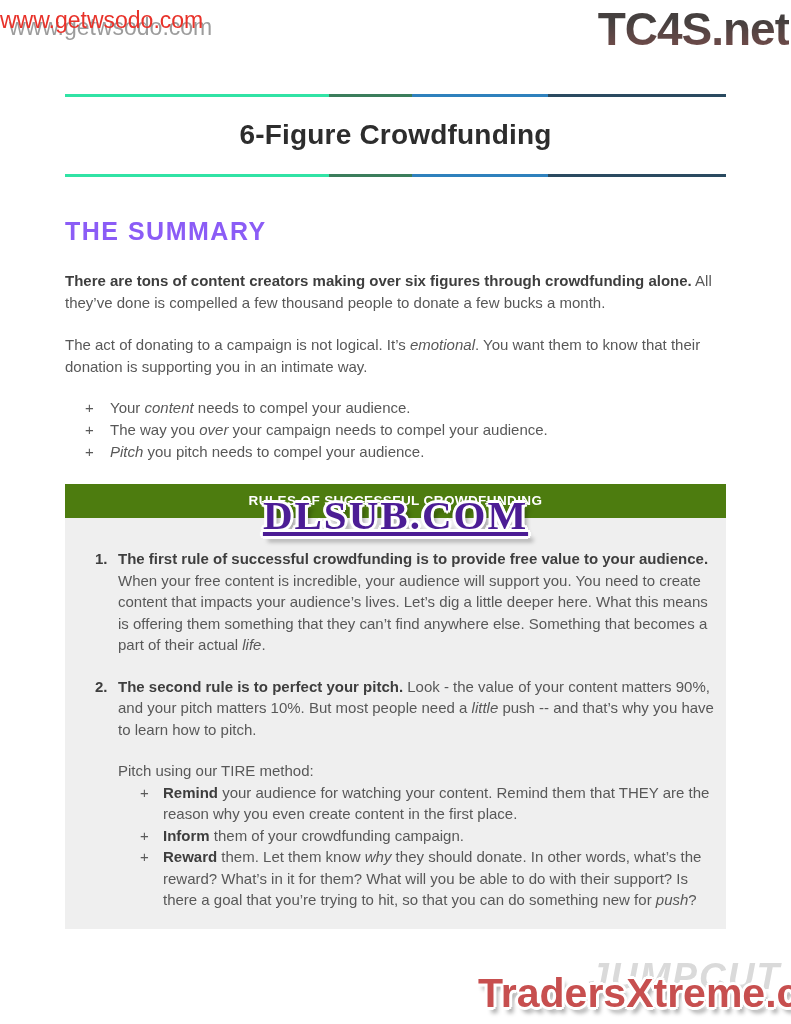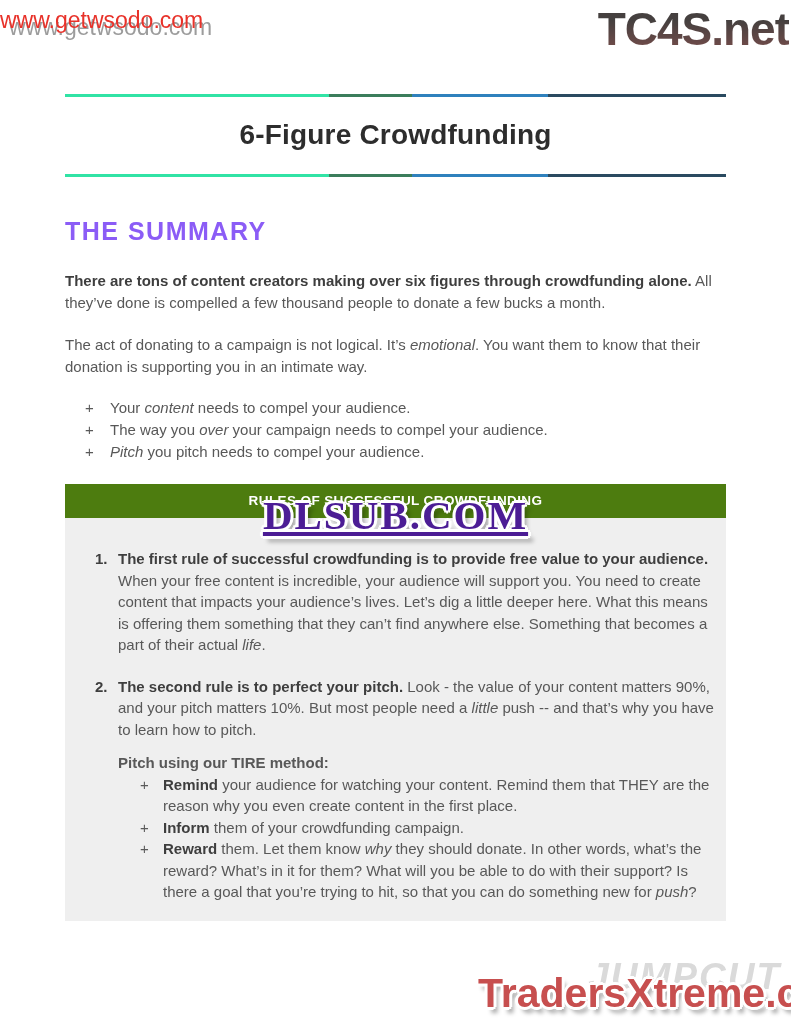--- a/index.html
+++ b/index.html
@@ -54,21 +54,21 @@
   .banner {
     margin-top:21px; height:34px; line-height:34px;
     background:#4d7c0f; text-align:center;
     color:#ffffff; font-size:13.5px; font-weight:700; letter-spacing:.4px;
   }
   .gray-box { background:#efefef; padding:30px 6px 18px 30px; font-size:15px; line-height:21.5px; }
   .rule-item { display:flex; margin-bottom:20px; }
   .rule-item:last-child { margin-bottom:0; }
   .rule-num { width:23px; font-weight:700; color:#3e3e3e; flex:none; }
   .rule-text { flex:1; }
-  .pitch-line { margin-top:12px;font-weight:bold; }
+  .pitch-line { margin-top:20px; }
   .tire-list { margin-top:0; }
   .tire-item { display:flex; }
   .tire-item .plus { width:23px; margin-left:22px; color:#5a5a5a; flex:none; }
   .tire-item .btxt { flex:1; }
   
   .dlsub {
     position:absolute; top:491px; left:50%; transform:translateX(-50%);
     font-family:"Liberation Serif", serif; font-weight:700;
     font-size:41px; letter-spacing:2px; color:#4c1d95; white-space:nowrap; z-index:5;
     text-shadow:

